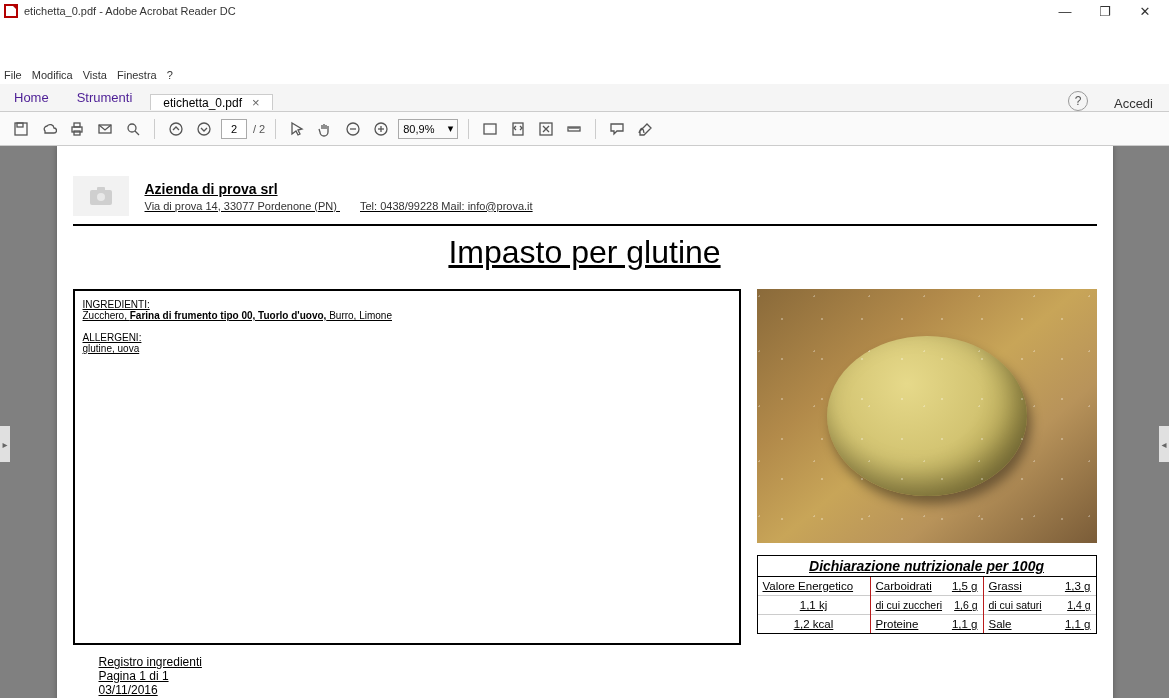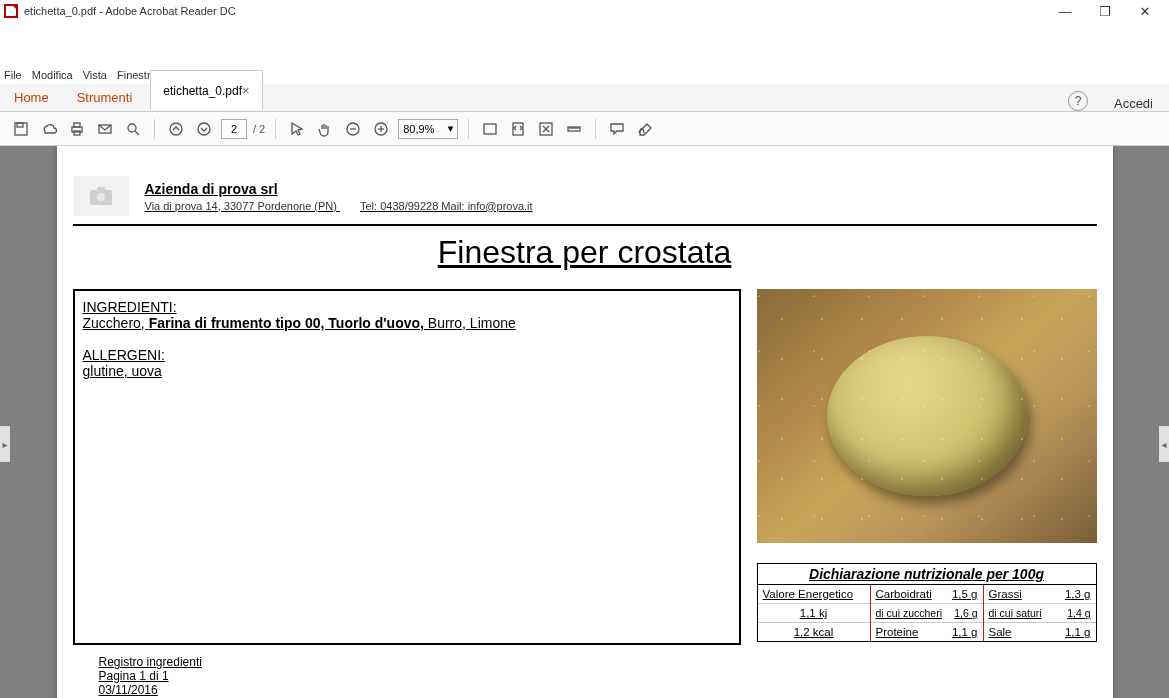--- a/index.html
+++ b/index.html
@@ -11,22 +11,22 @@
   .titlebar .app-icon::after { content:''; position:absolute; top:2px; left:2px; width:10px; height:10px; background:#fff; clip-path: polygon(0 0, 70% 0, 100% 30%, 100% 100%, 0 100%); }
   .titlebar .title { font-size: 11px; color: #333; flex: 1; }
   .winbtns { display: flex; gap: 0; }
   .winbtn { width: 40px; height: 22px; display:flex; align-items:center; justify-content:center; font-size:13px; color:#333; }
   
   
   .menubar { height: 18px; display:flex; align-items:center; padding: 0 4px; gap: 10px; font-size: 11px; color:#333;margin-top:44px; }
   
   
   .tabbar { height: 28px; display:flex; align-items:flex-end; border-bottom: 1px solid #ccc; background:#f5f5f5; }
-  .tabbar .navbtn { padding: 6px 14px; font-size: 13px; color:#c2410c; }
-  .tab { display:flex; align-items:center; height: 40px; padding: 0 12px; border: 1px solid #ccc; border-bottom: none; background:#fff; margin-left:4px; font-size:12px; position:relative; top:-1px; }
+  .tabbar .navbtn { padding: 6px 14px; font-size: 13px; color:#4c1d95; }
+  .tab { display:flex; align-items:center; height: 16px; padding: 0 12px; border: 1px solid #ccc; border-bottom: none; background:#fff; margin-left:4px; gap:10px; font-size:12px; position:relative; top:-1px; }
   .tab .close { color:#666; font-size:13px; }
   .tabbar .sp { flex:1; }
   .tabbar .help { width:20px; height:20px; border:1px solid #999; border-radius:50%; display:flex;align-items:center;justify-content:center; margin-right:10px; font-size:12px; color:#555; }
   .tabbar .accedi { padding:0 16px; color:#333; font-size:13px; }
   
   
   .toolbar { height: 34px; display:flex; align-items:center; padding:0 10px; gap:6px; border-bottom:1px solid #ccc; background:#fafafa; }
   .tbtn { width:22px; height:22px; display:flex; align-items:center; justify-content:center; color:#555; }
   .tbtn svg { width:16px; height:16px; stroke:#555; fill:none; stroke-width:1.3; }
   .tsep { width:1px; height:20px; background:#ccc; margin:0 4px; }
@@ -43,22 +43,22 @@
   
   
   .company-row { display:flex; align-items:center; gap:16px; padding-bottom:6px; }
   .company-logo { width:56px; height:40px; background:#f2f2f2; display:flex;align-items:center;justify-content:center; color:#cfcfcf; font-size:18px; }
   .company-name { font-weight:bold; font-size:14px; margin-bottom:3px; }
   .company-sub { font-size:11px; color:#333; }
   .company-sub .phone { margin-left:20px; }
   hr.thick { border:none; border-top:2px solid #000; margin:2px 0 8px 0; }
   .doc-title { text-align:center; font-size:32px; margin: 6px 0 18px 0; font-family: Verdana, sans-serif; }
   .two-col { display:flex; gap:16px; }
-  .ing-box { flex:1; border:2px solid #000; padding:8px; font-size:14px; min-height:356px; font-family: Verdana, sans-serif; }
-  .right-col { width:340px; display:flex; flex-direction:column; gap:20px; }
+  .ing-box { flex:1; border:2px solid #000; padding:8px; font-size:10px; min-height:356px; font-family: Verdana, sans-serif; }
+  .right-col { width:340px; display:flex; flex-direction:column; gap:12px; }
   .food-img { width:340px; height:254px; background:linear-gradient(140deg,#8a6a3a 0%, #b28a4a 30%, #c8a558 50%, #b8935a 70%, #7a5c38 100%); position:relative; overflow:hidden; }
   .food-img::before { content:''; position:absolute; left:50%; top:50%; transform:translate(-50%,-50%); width:200px; height:160px; border-radius:50%; background:radial-gradient(circle at 40% 30%, #e6d98a, #d3c472 45%, #b9a956 70%, #8f823f 100%); box-shadow: inset -10px -14px 28px rgba(0,0,0,0.35), 4px 8px 12px rgba(0,0,0,0.4); }
   .food-img::after { content:''; position:absolute; inset:0; background-image: radial-gradient(rgba(255,255,255,0.3) 1px, transparent 1px), radial-gradient(rgba(255,255,255,0.3) 1px, transparent 1px); background-size: 40px 40px, 55px 55px; background-position: 5px 10px, 30px 200px; mix-blend-mode:screen; }
   .nutri { border:1px solid #000; font-size:12px; }
   .nutri-head { text-align:center; font-style:italic; font-weight:bold; border-bottom:1px solid #000; padding:2px; font-size:14px; }
   .nutri-body { display:flex; }
   .ncol { flex:1; border-right:1px solid #b91c1c; }
   .ncol:last-child { border-right:none; }
   .ncell { display:flex; justify-content:space-between; padding:3px 5px; border-bottom:1px solid #ccc; font-size:11.5px; }
   .ncell:last-child { border-bottom:none; }
@@ -229,21 +229,21 @@
       </div>
       <div>
         <div class="company-name">Azienda di prova srl</div>
         <div class="company-sub">
           <span>Via di prova 14, 33077 Pordenone (PN)</span>
           <span class="phone">Tel: 0438/99228 Mail: info@prova.it</span>
         </div>
       </div>
     </div>
     <hr class="thick">
-    <div class="doc-title">Finestra per crostata</div>
+    <div class="doc-title">Impasto per glutine</div>
     <div class="two-col">
       <div class="ing-box">
         <div>INGREDIENTI:</div>
         <div>
           <span>Zucchero, </span><b>Farina di frumento tipo 00, Tuorlo d'uovo,</b><span> Burro, Limone</span>
         </div>
         <br>
         <div>ALLERGENI:</div>
         <div>glutine, uova</div>
       </div>

